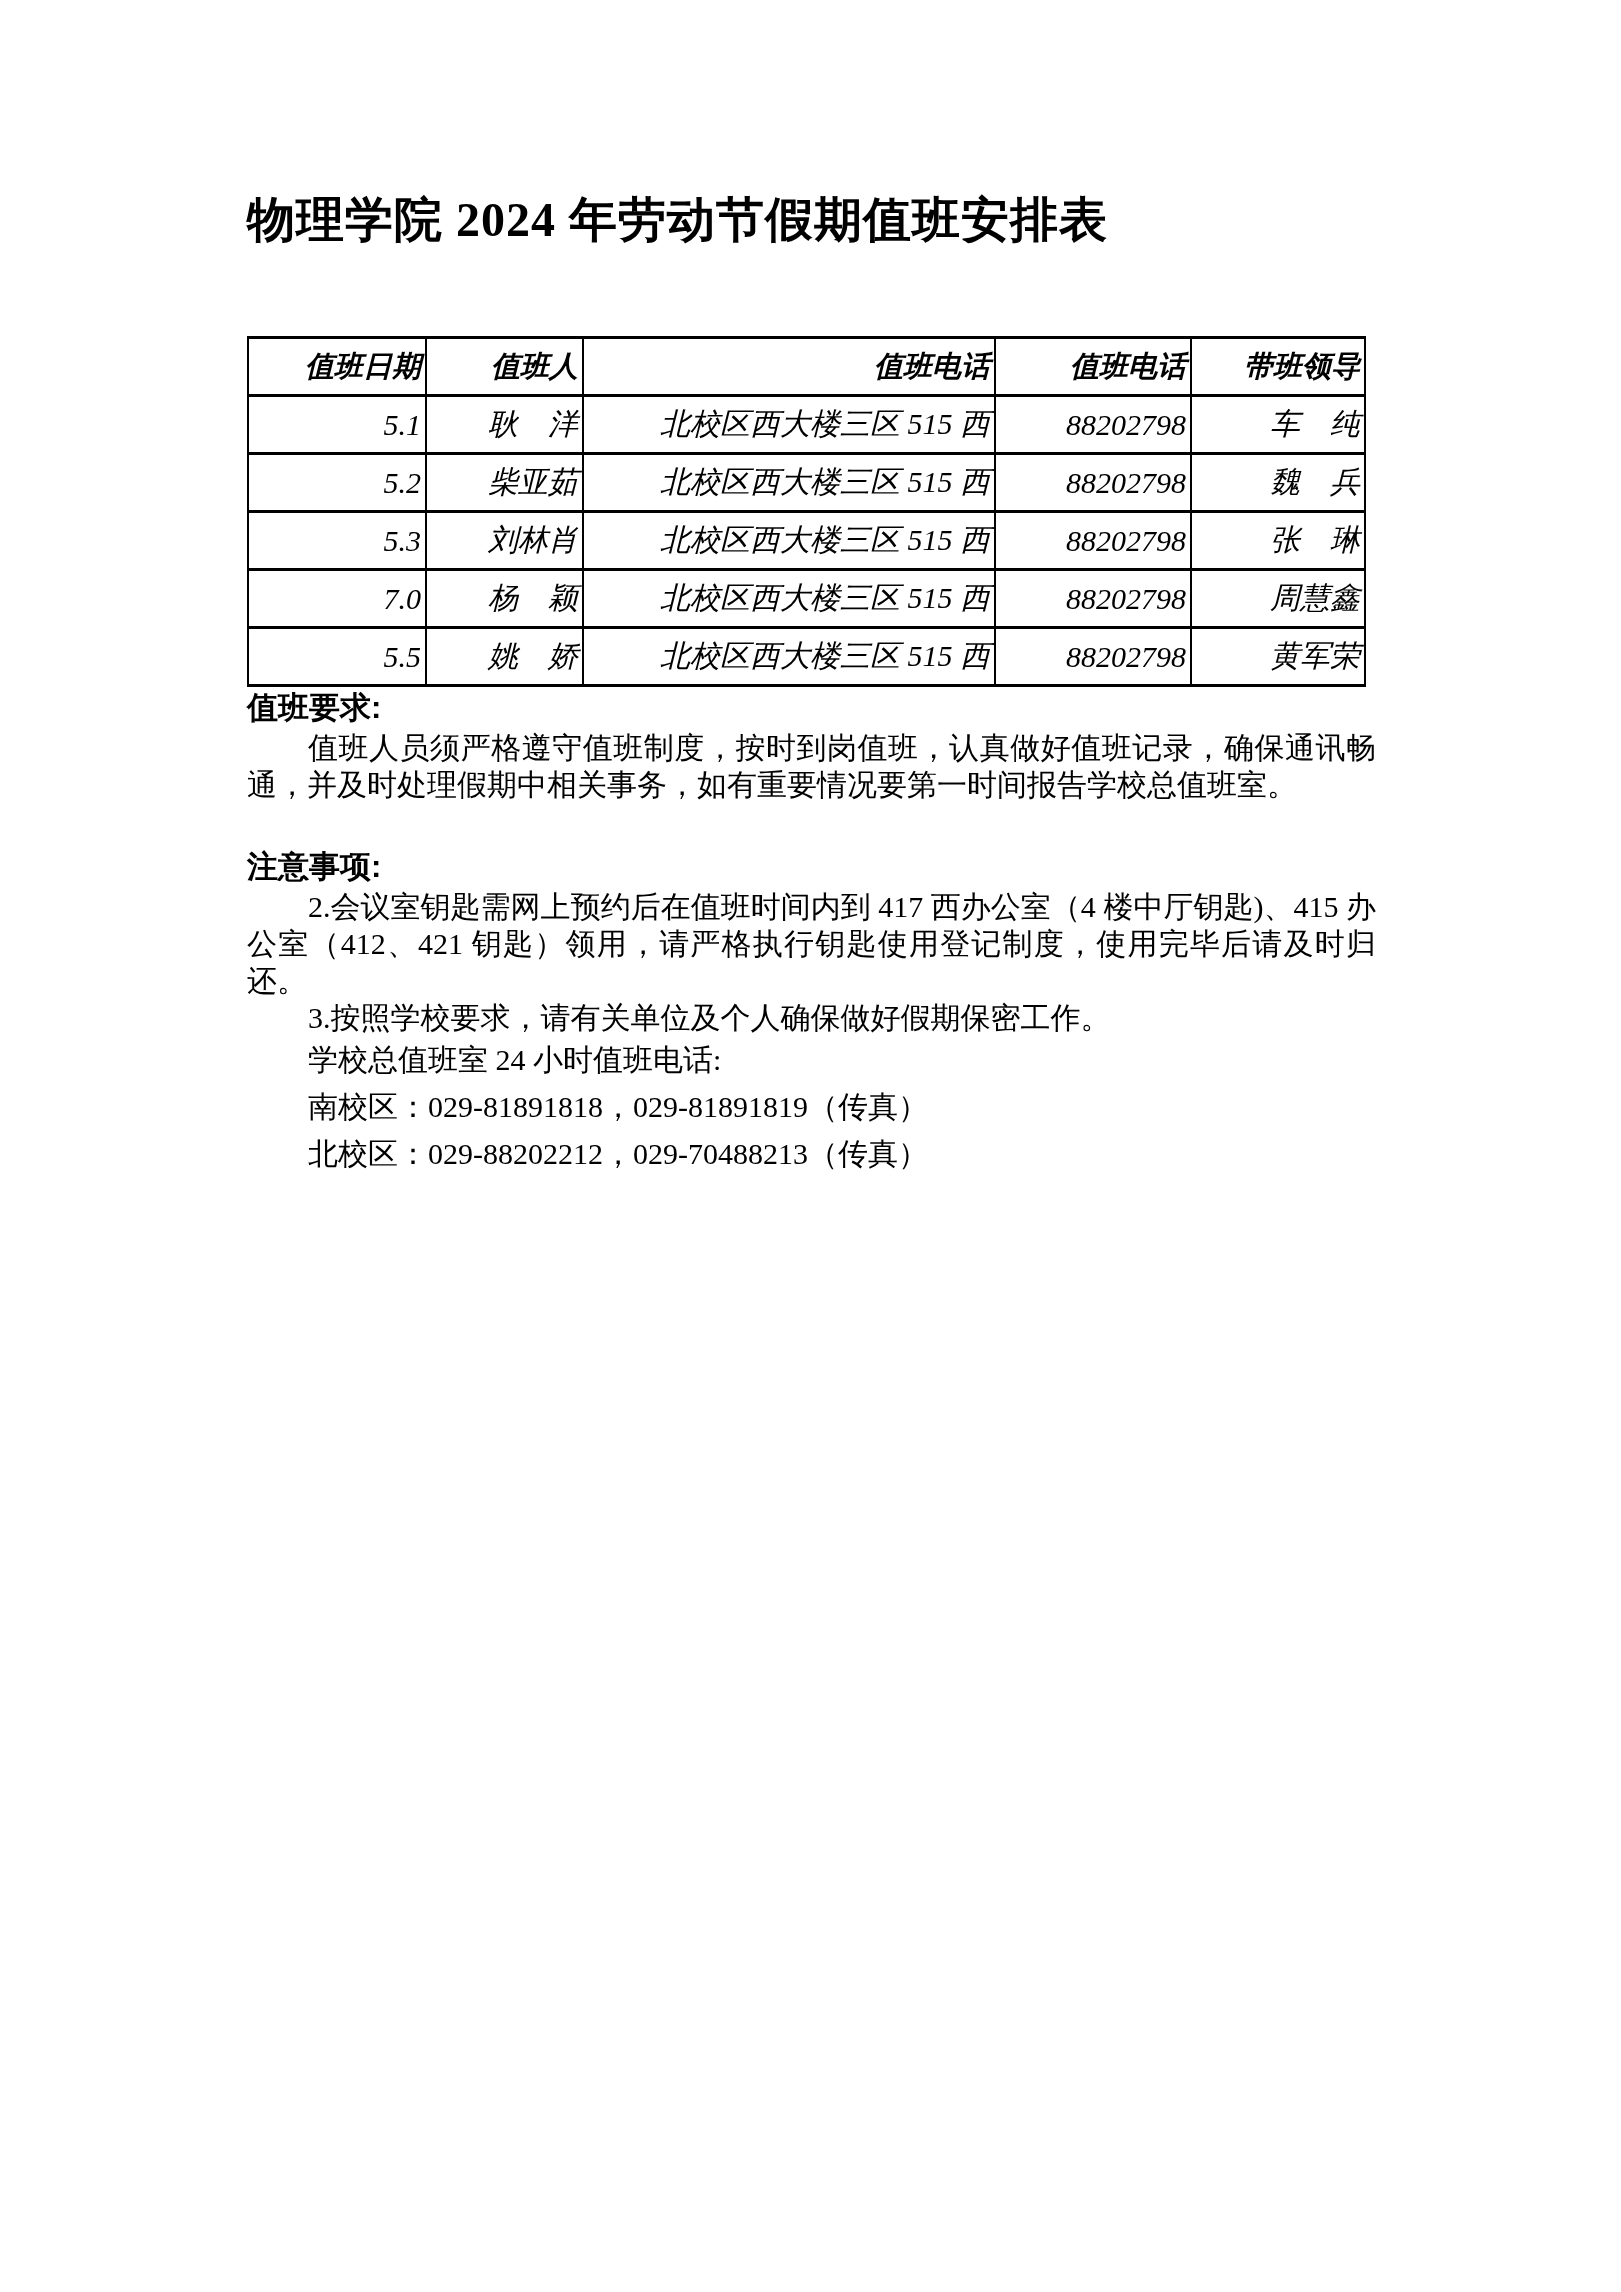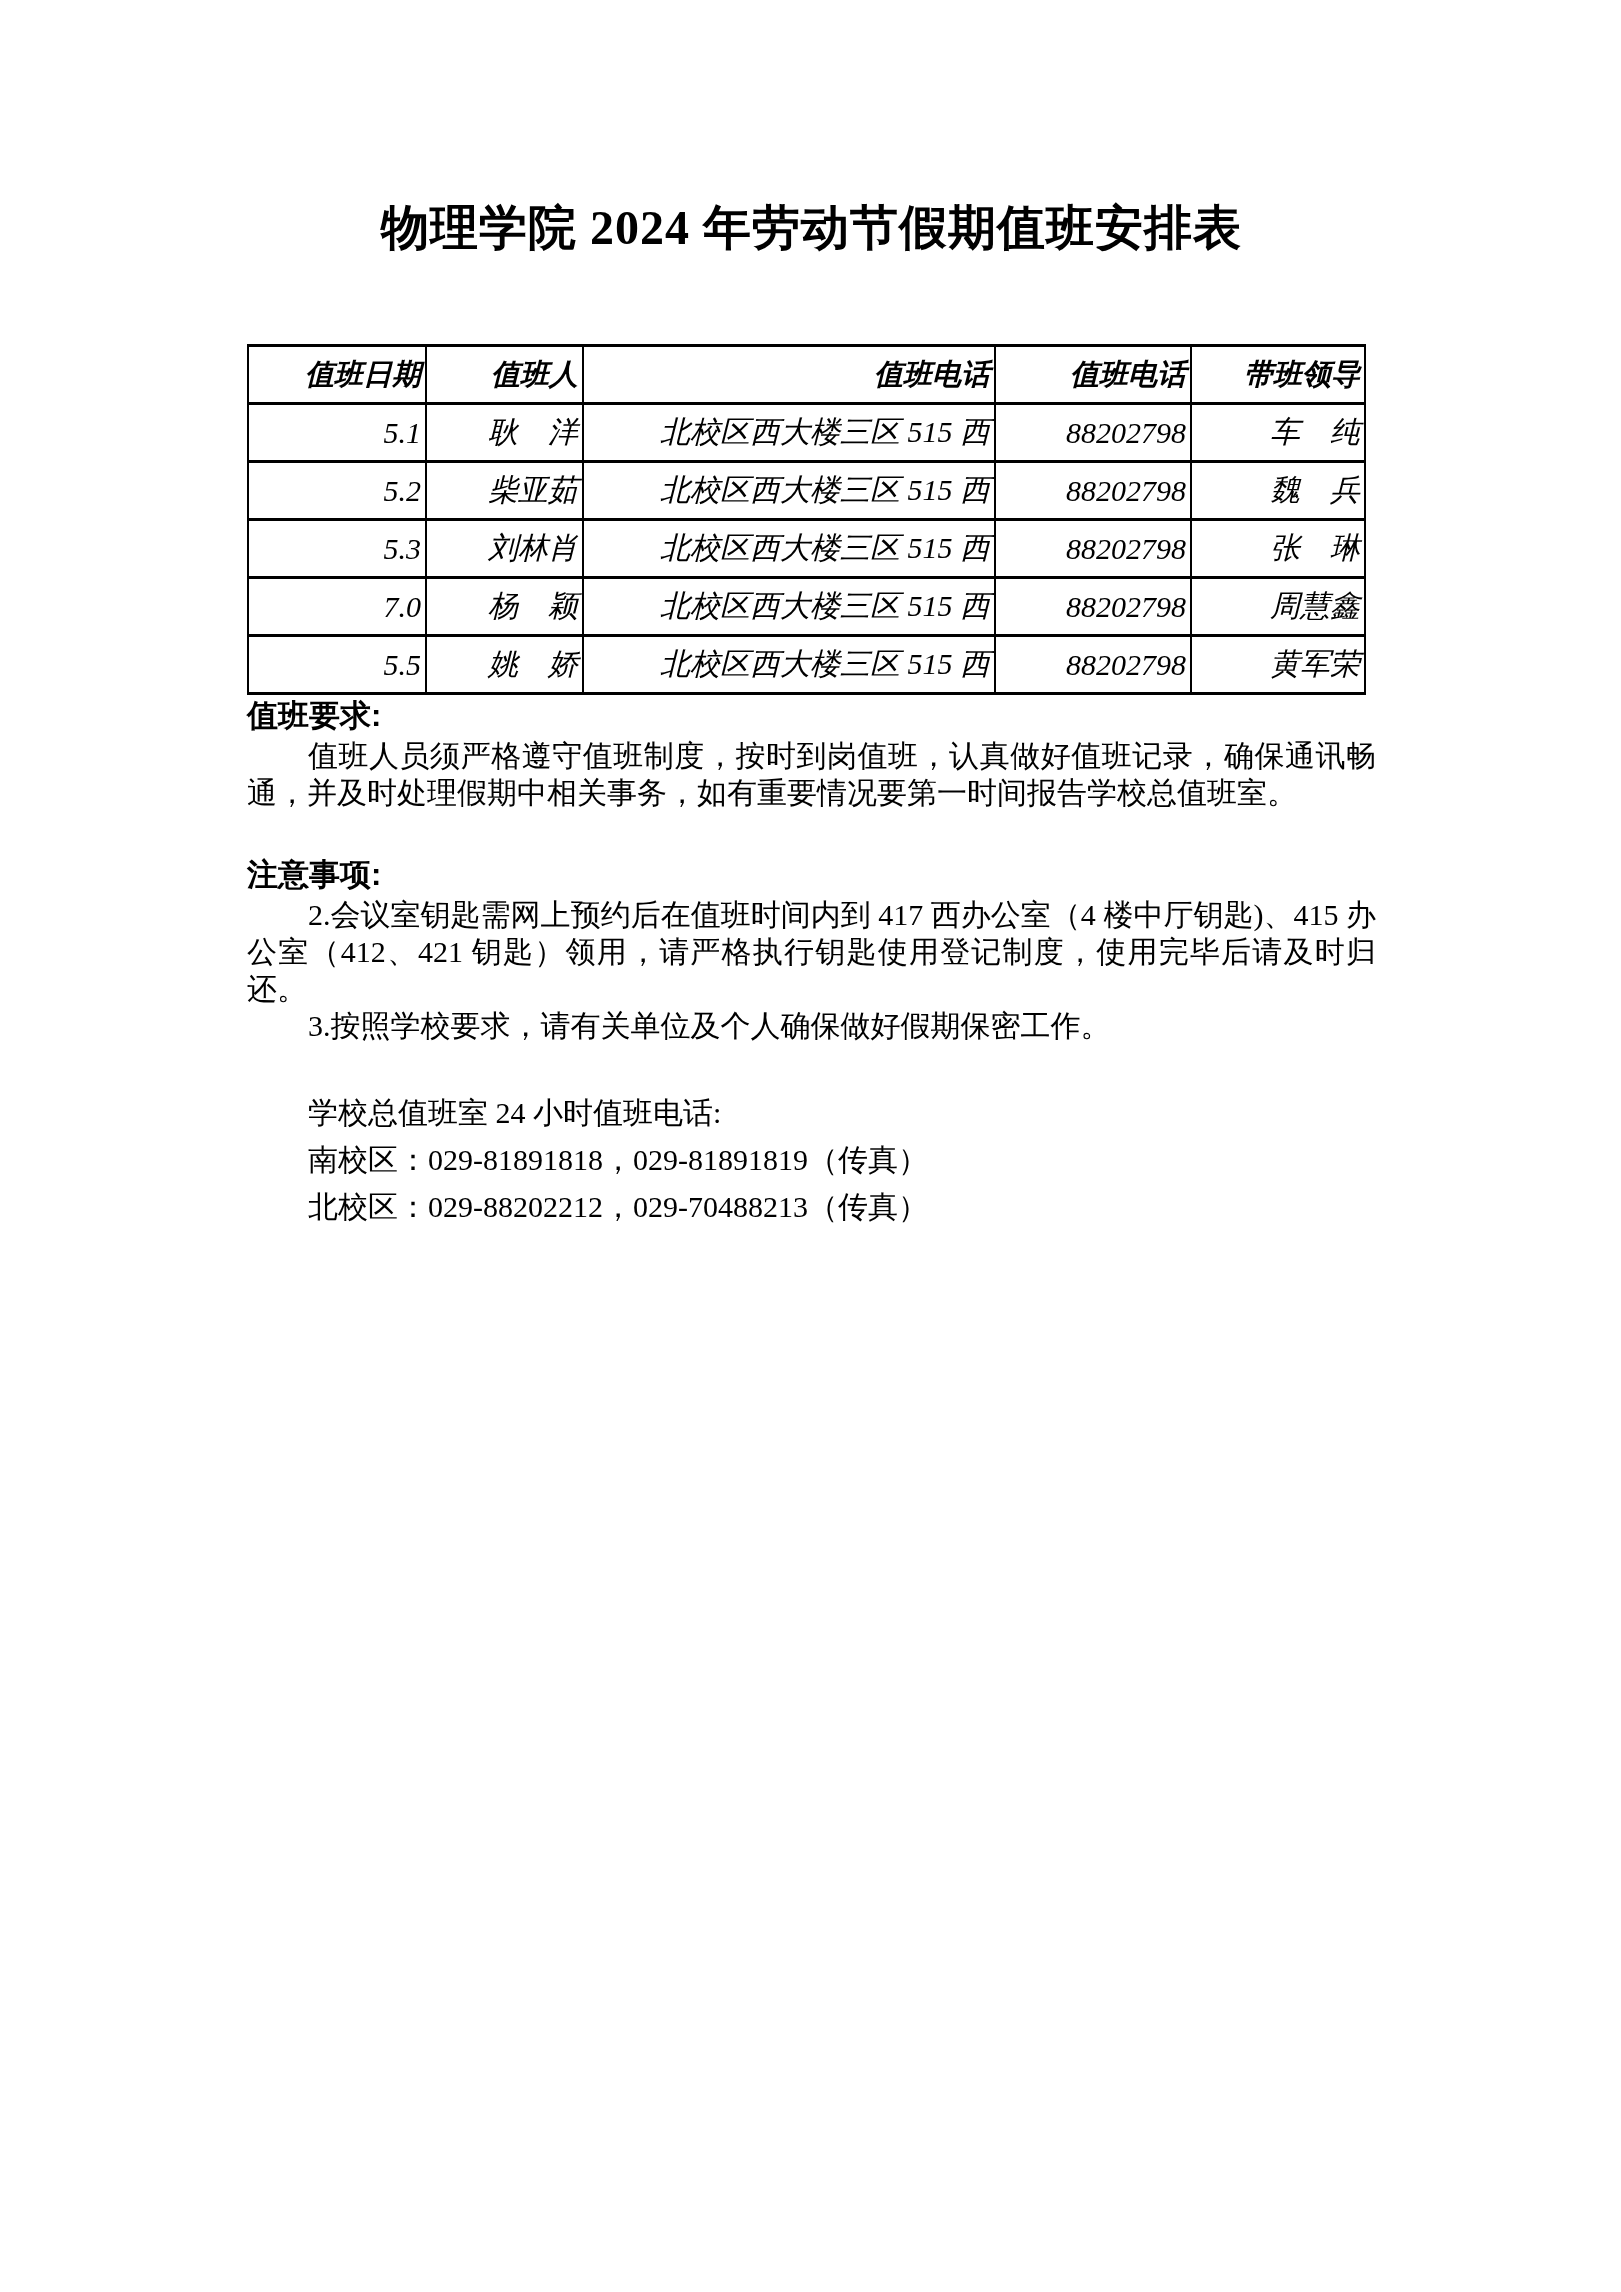--- a/index.html
+++ b/index.html
@@ -7,24 +7,23 @@
     position: relative;
     width: 1621px;
     height: 2293px;
     box-sizing: border-box;
     padding: 188px 245px 0 247px;
     background: #ffffff;
     color: #000000;
     font-family: "Liberation Serif", "DejaVu Serif", serif;
   }
   .doc-title {
-    margin: 8px;
+    margin: 0;
     font-size: 48px;
     font-weight: bold;
-    text-align: center;
     letter-spacing: 1px;
     font-family: "Liberation Serif", "DejaVu Serif", serif;
   }
   table.duty-table {
     margin-top: 84px;
     border-collapse: collapse;
     table-layout: fixed;
     width: 1117px;
   }
   table.duty-table th,
@@ -54,21 +53,21 @@
   }
   .sec-requirements { }
   .sec-notes { margin-top: 43px; }
   p.body-par {
     margin: 0;
     font-size: 30px;
     line-height: 37px;
     text-indent: 61px;
     text-align: justify;
   }
-  .hotline { margin-top: 45px; }
+  .hotline { }
   .hotline p {
     margin: 0;
     font-size: 30px;
     line-height: 47px;
     text-indent: 61px;
   }
 </style>
 </head>
 <body>
 

